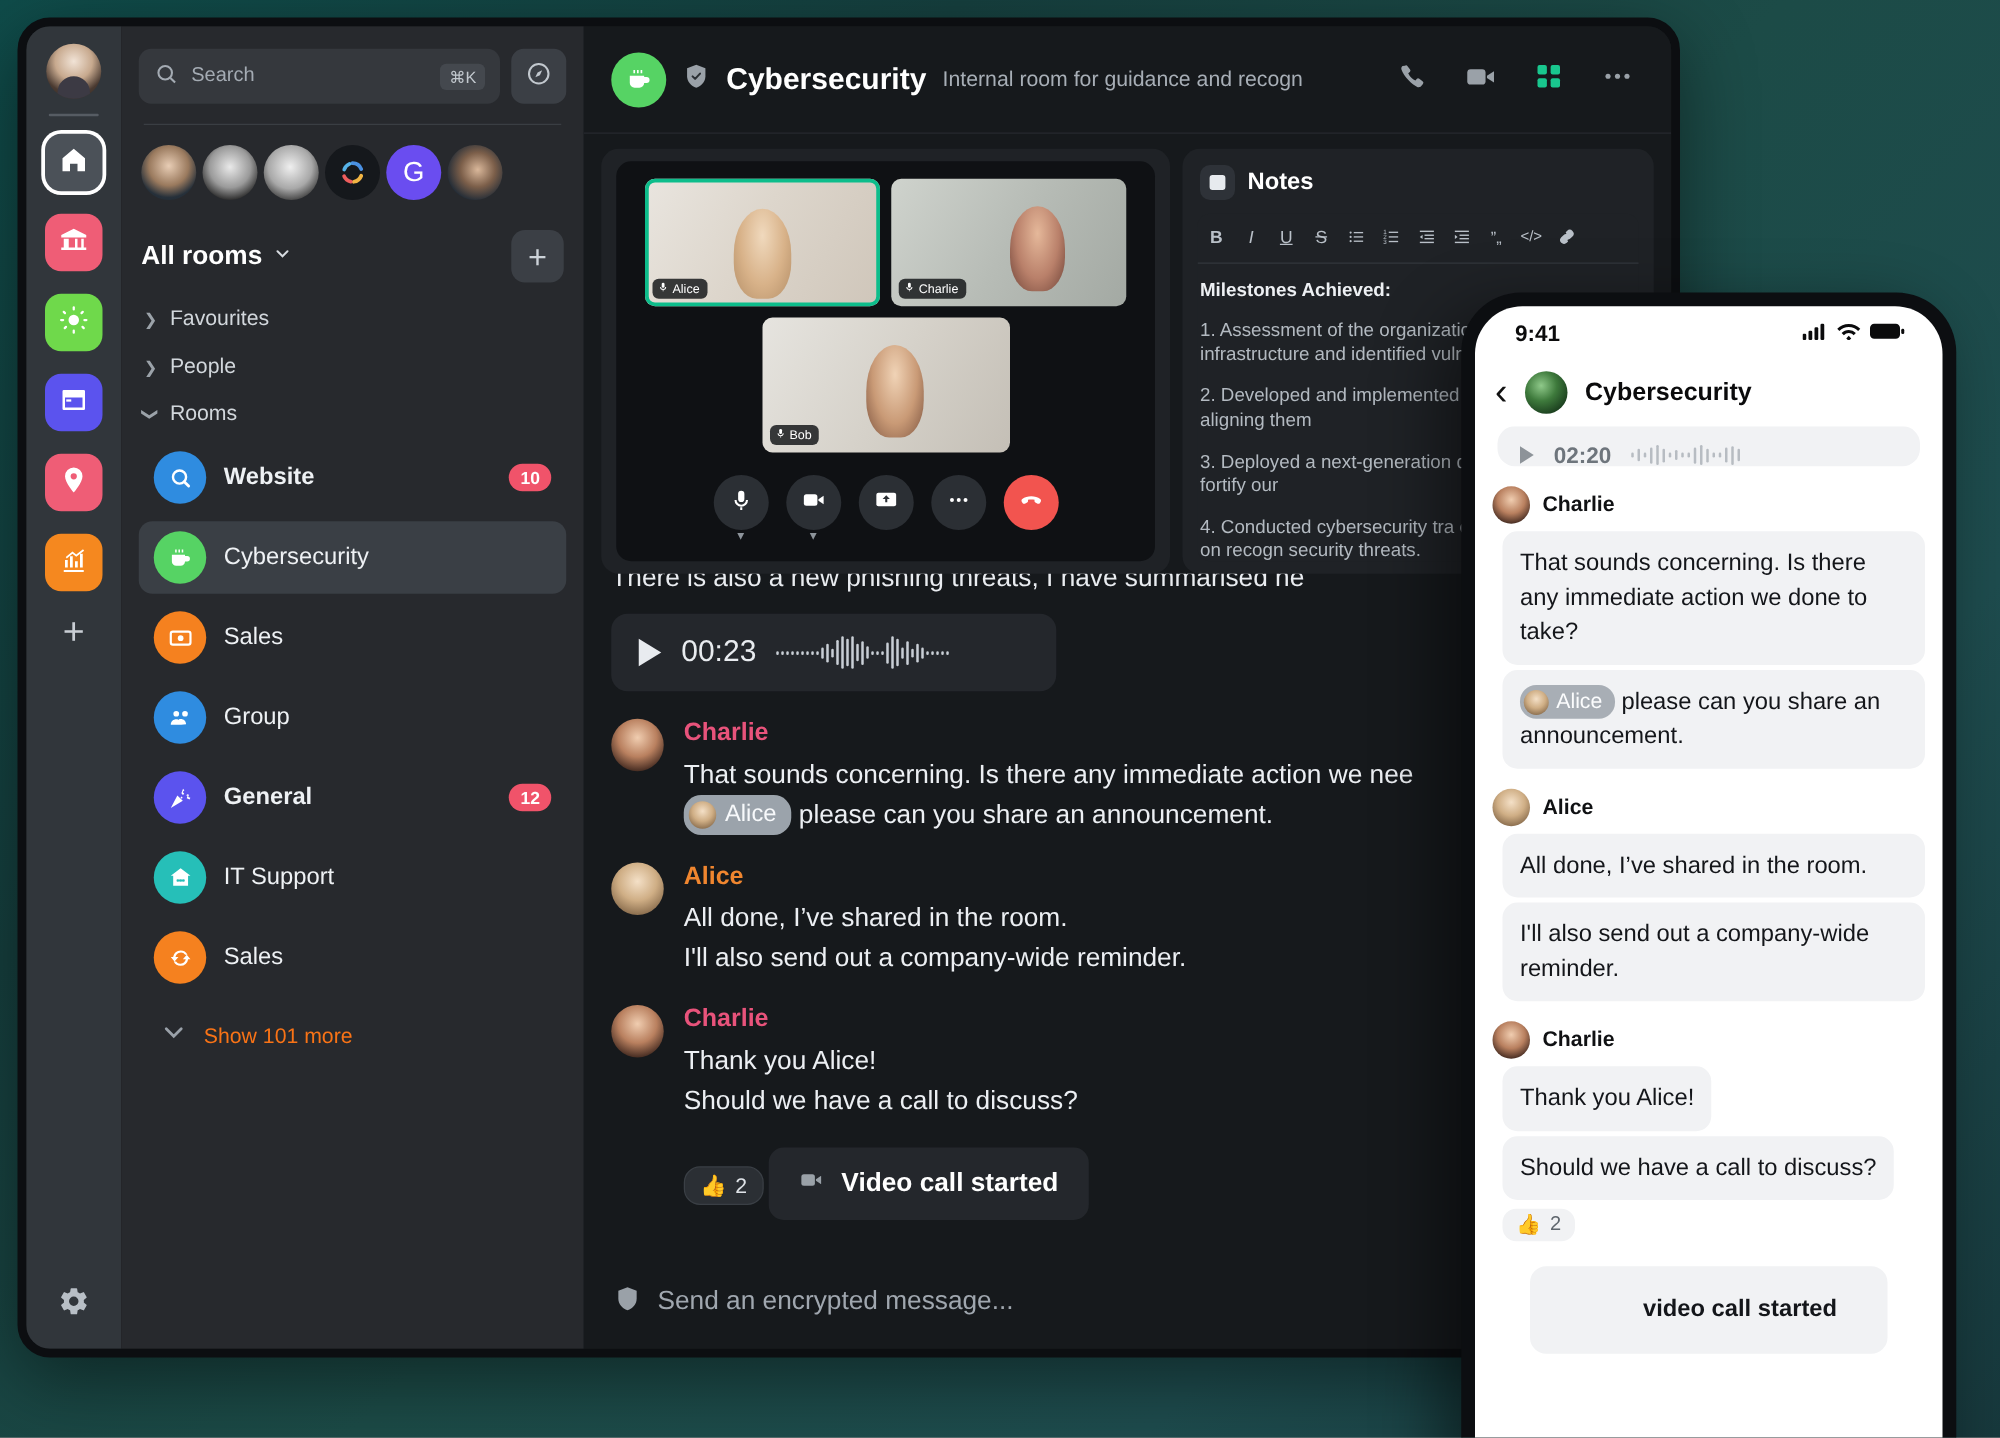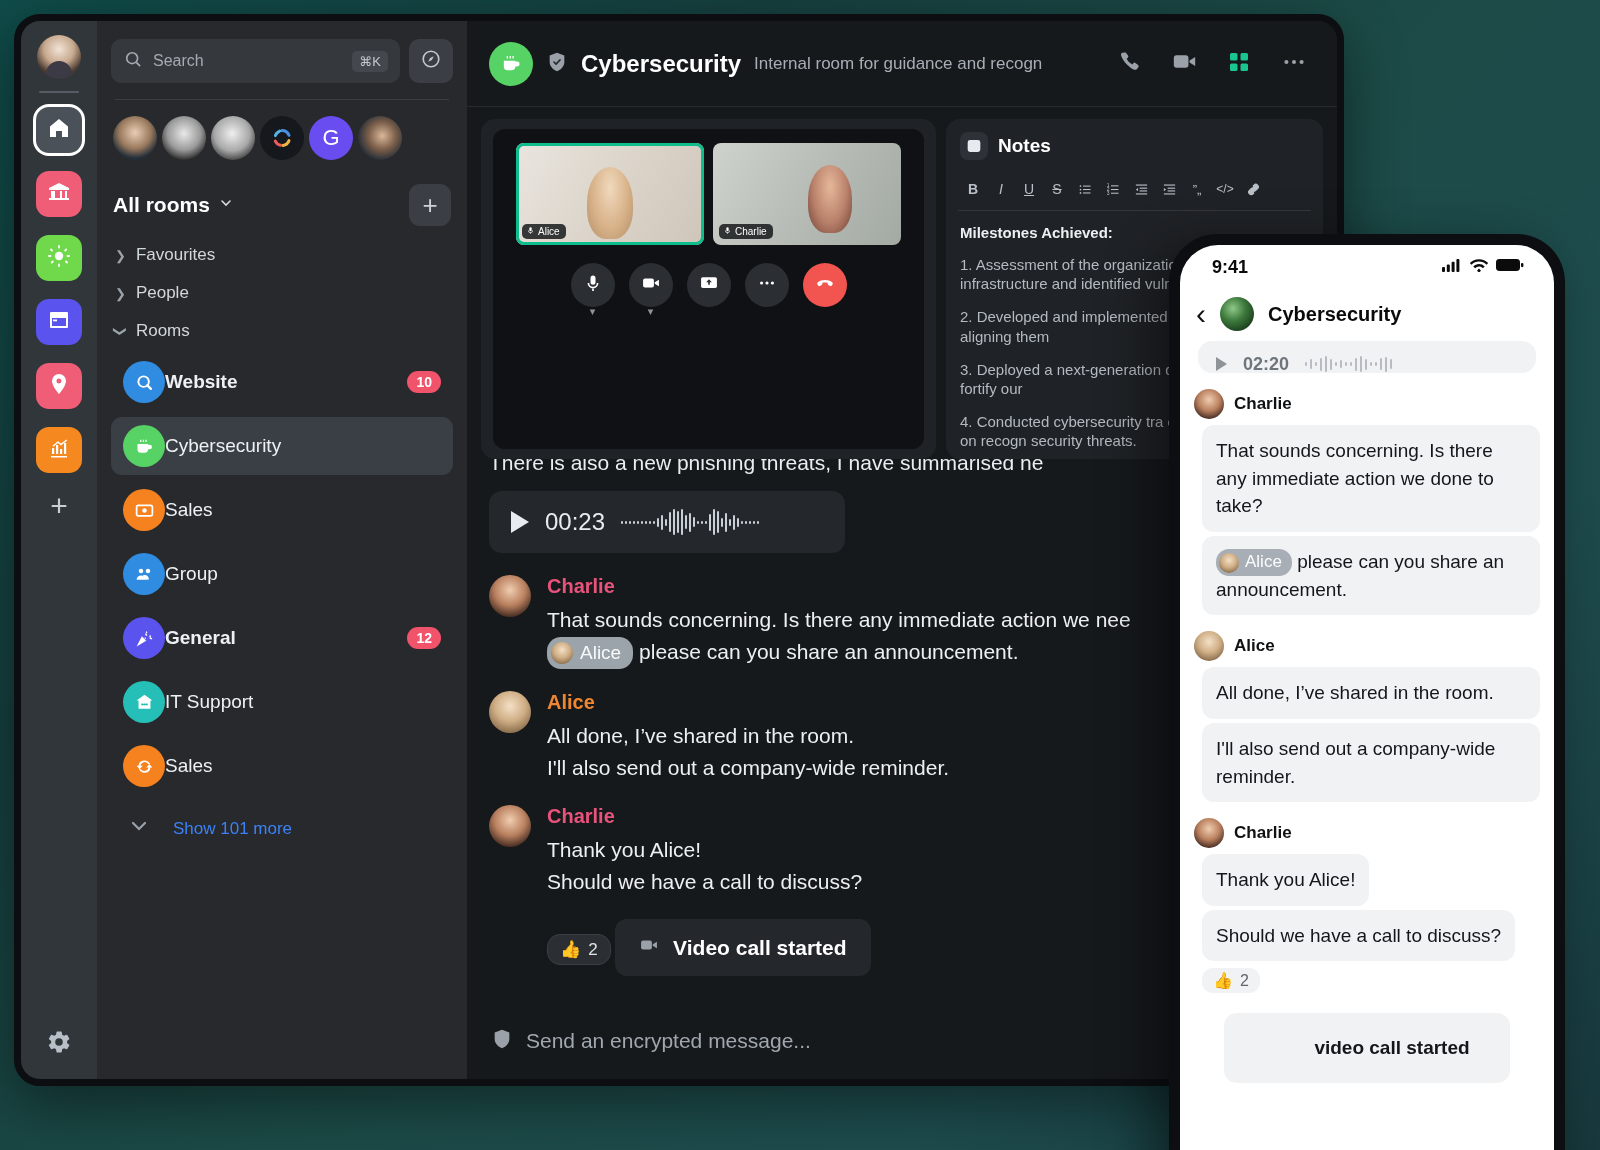--- a/index.html
+++ b/index.html
@@ -75,30 +75,30 @@
   .av5{background:#6a4df0; color:#fff; font-size:22px; display:flex;align-items:center;justify-content:center; font-weight:400;}
   .av6{background:radial-gradient(circle at 55% 45%,#d9b79a 0%,#7c5f4a 40%,#1f2a36 75%);}
   .allrooms-row { display:flex; align-items:center; justify-content:space-between; padding: 24px 2px 10px 2px;}
   .allrooms-left { display:flex; align-items:center; gap:8px; }
   .allrooms-title { color:#fff; font-size:21px; font-weight:700; }
   .plus-btn { width:42px;height:42px;border-radius:11px;background:#3b3f45;display:flex;align-items:center;justify-content:center;color:#ccd2d8;font-size:26px;font-weight:300;}
   .sect { display:flex; align-items:center; gap:10px; padding: 9px 4px; color:#d2d7dc; font-size:17px;}
   .sect .chev { color:#9ba2a9; font-size:13px; display:inline-block; }
   .sect .chev.open { transform: rotate(90deg); }
   .room {
-    display:flex; align-items:center; padding: 8px 12px; border-radius: 11px;
+    display:flex; align-items:center; gap:14px; padding: 8px 12px; border-radius: 11px;
     margin: 3px 0;
   }
   .room.active { background:#3a3f45; }
   .room-ic { width:42px;height:42px;border-radius:50%;flex:0 0 42px;display:flex;align-items:center;justify-content:center;}
   .room-ic svg{width:21px;height:21px;fill:#fff;}
   .room-name { flex:1; color:#eef1f4; font-size:19px; }
   .room-name.bold { font-weight:700; }
   .badge { background:#f0536a; color:#fff; font-size:14px; font-weight:700; border-radius:11px; padding:3px 9px; }
-  .showmore { display:flex; align-items:center; gap:22px; padding: 16px 4px 0 16px; color:#3b82f6; font-size:17px;}
+  .showmore { display:flex; align-items:center; gap:12px; padding: 16px 4px 0 16px; color:#f97316; font-size:17px;}
   
   .main { flex:1; background:#16191c; display:flex; flex-direction:column; min-width:0; position:relative;}
   .chat-header { height:86px; display:flex; align-items:center; gap:13px; padding: 0 22px; border-bottom:1px solid #26292e;}
   .hdr-room-ic { width:44px;height:44px;border-radius:50%;background:#56d364;display:flex;align-items:center;justify-content:center;}
   .hdr-room-ic svg{width:23px;height:23px;fill:#fff;}
   .hdr-title { color:#fff; font-size:24px; font-weight:700; }
   .hdr-sub { color:#a7aeb6; font-size:17px; }
   .hdr-spacer { flex:1; }
   .hdr-ic { display:flex; align-items:center; justify-content:center; width:42px;height:42px; }
   
@@ -493,20 +493,29 @@
             </div>
             <div class="tile tile-charlie">
               <span class="tile-label">
                 <span><svg viewBox="0 0 24 24">
                       <rect x="9" y="3" width="6" height="11" rx="3"></rect>
                       <path d="M5.5 12a6.5 6.5 0 0 0 13 0h-2a4.5 4.5 0 0 1-9 0zM11 19h2v2.5h-2z"></path>
                     </svg></span>
                 <span>Charlie</span>
               </span>
             </div>
+          </div>
+          <div class="tile tile-bob">
+            <span class="tile-label">
+              <span><svg viewBox="0 0 24 24">
+                    <rect x="9" y="3" width="6" height="11" rx="3"></rect>
+                    <path d="M5.5 12a6.5 6.5 0 0 0 13 0h-2a4.5 4.5 0 0 1-9 0zM11 19h2v2.5h-2z"></path>
+                  </svg></span>
+              <span>Bob</span>
+            </span>
           </div>
           <div class="call-ctrl">
             <div class="cbtn">
               <span><svg viewBox="0 0 24 24">
                     <rect x="9" y="3" width="6" height="11" rx="3"></rect>
                     <path d="M5.5 12a6.5 6.5 0 0 0 13 0h-2a4.5 4.5 0 0 1-9 0zM11 19h2v2.5h-2z"></path>
                   </svg></span>
               <span class="cv">▾</span>
             </div>
             <div class="cbtn">

